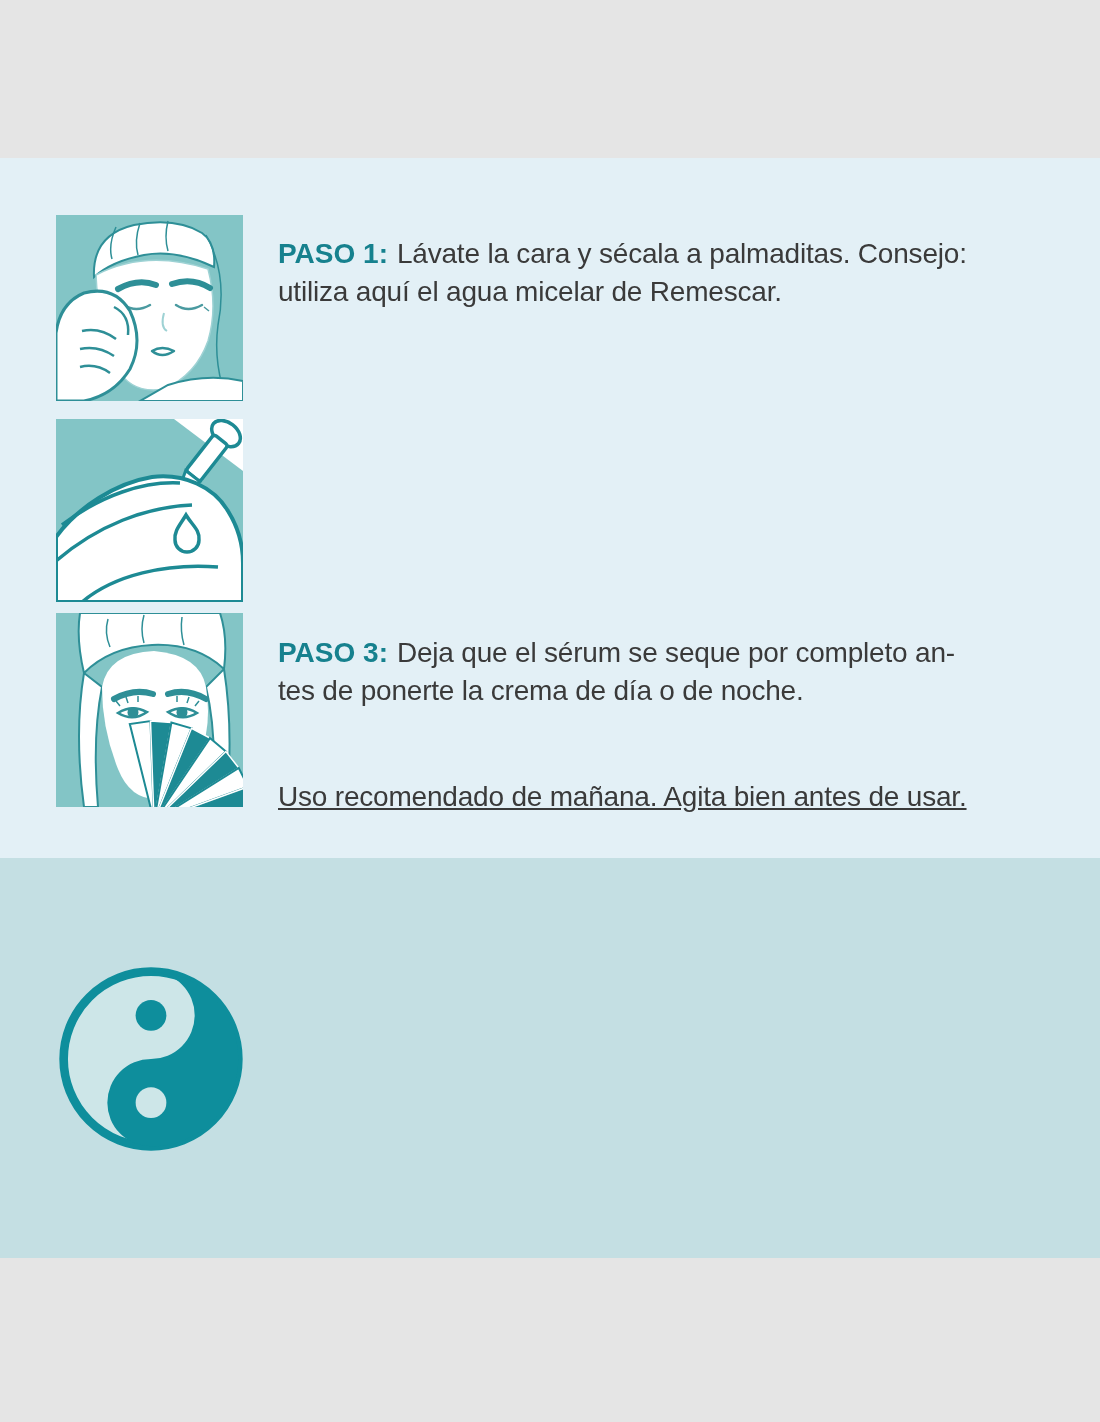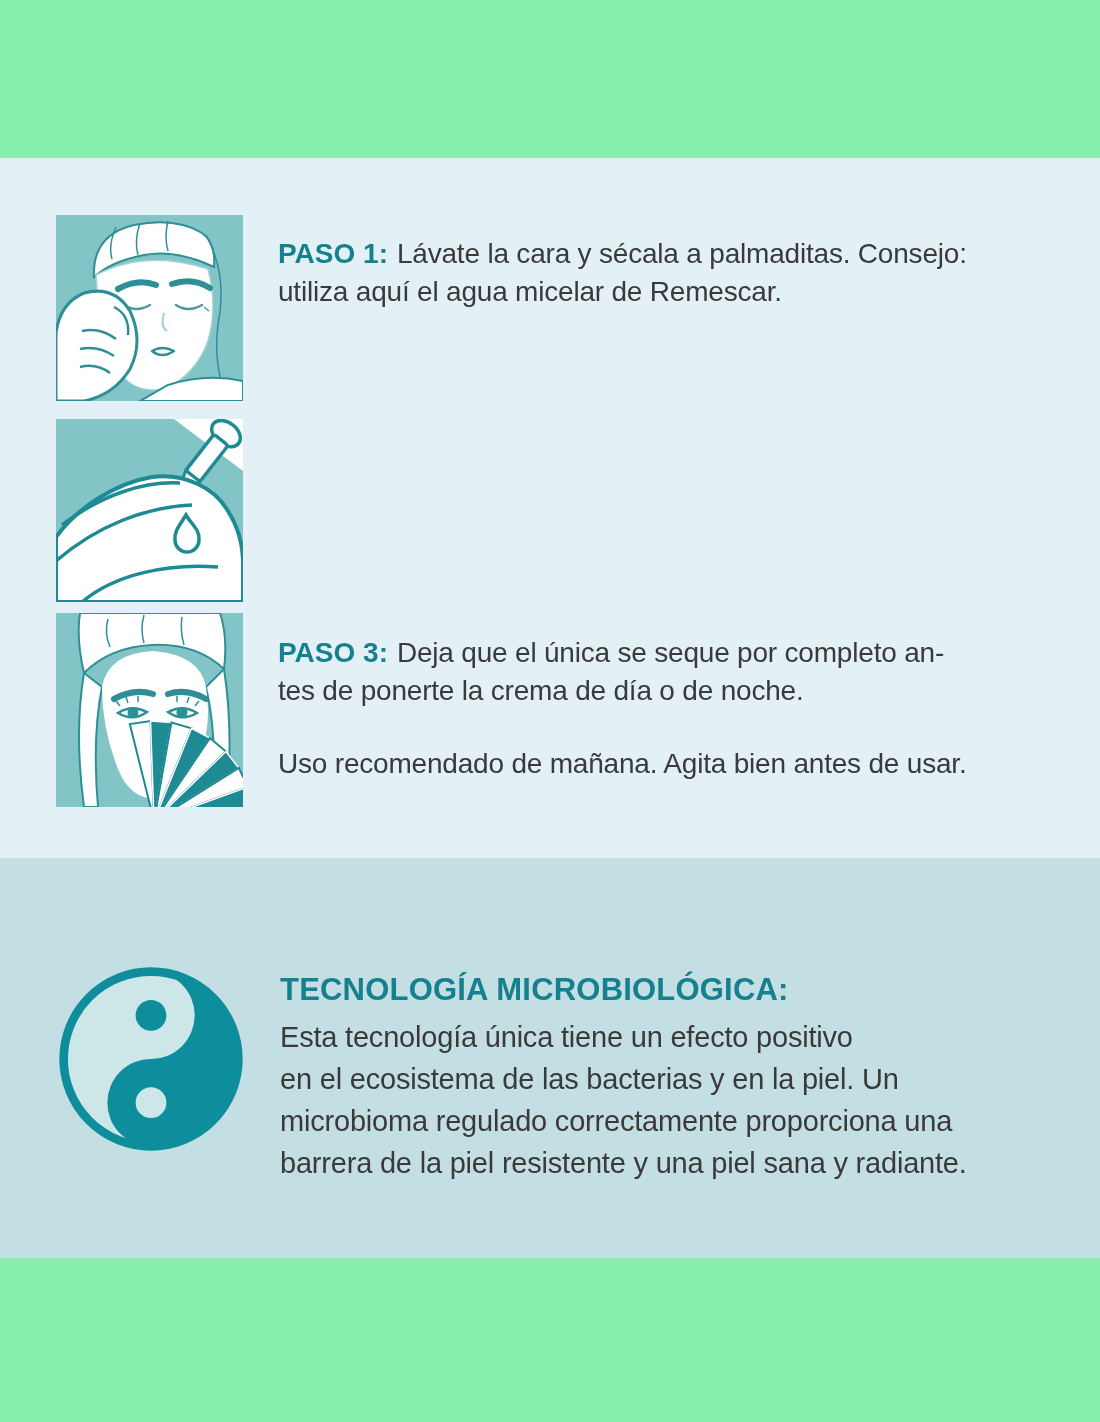--- a/index.html
+++ b/index.html
@@ -1,18 +1,18 @@
 <!DOCTYPE html>
 <html><head>
 <meta charset="utf-8">
 <style>
   html,body { margin:0; padding:0; background:#ffffff; }
   #page {
     position:relative; width:1100px; height:1422px; margin:0 auto;
-    background:#86efac; overflow:hidden;
+    background:#e5e5e5; overflow:hidden;
     font-family:"Liberation Sans", sans-serif;
   }
   .band { position:absolute; left:0; width:1100px; }
   #band-steps  { top:158px; height:700px; background:#e3f0f6; }
   #band-tech   { top:858px; height:400px; background:#c4dfe3; }
 
   .illus-box { position:absolute; left:56px; width:187px; display:block; }
   #illus-1 { top:215px; height:186px; }
   #illus-2 { top:419px; height:183px; }
   #illus-3 { top:613px; height:194px; }
@@ -22,22 +22,22 @@
     position:absolute; left:278px; width:812px;
     font-size:28px; line-height:38px; color:#3a3a3a;
     white-space:pre-line; letter-spacing:-0.2px;
   }
   #step-1-text { top:207px; }
   #step-2-text { top:412px; }
   #step-3-text { top:606px; }
   .step-label { color:#16818e; font-weight:bold; margin-right:9px; letter-spacing:0; }
 
   #usage-note {
-    position:absolute; left:278px; top:717px; width:812px;
-    font-size:28px; line-height:38px; color:#3a3a3a; letter-spacing:-0.2px;
+    position:absolute; left:278px; top:750px; width:812px;
+    font-size:28px; line-height:38px; color:#3a3a3a; letter-spacing:-0.2px;text-decoration:underline;
   }
 
   #yinyang { position:absolute; left:55px; top:963px; width:192px; height:192px; }
   #yinyang svg { display:block; width:100%; height:100%; }
 
   #tech-block { position:absolute; left:280px; top:972px; width:800px; }
   #tech-title {
     font-size:31px; font-weight:bold; color:#16818e;
     line-height:36px; letter-spacing:0.2px; margin:0;
   }
@@ -122,35 +122,28 @@
       <path d="M98,208 L169.9,138.5 L182.8,155 Z" fill="#1d8a94" stroke="#ffffff" stroke-width="1.5"></path>
       <path d="M98,208 L182.8,155 L192,173.8 Z" fill="#ffffff" stroke="#1d8a94" stroke-width="2"></path>
       <path d="M98,208 L192,173.8 L197,194.1 Z" fill="#1d8a94" stroke="#ffffff" stroke-width="1.5"></path>
     </svg>
   </div>
 
   <p class="step-text" id="step-1-text"><span class="step-label">PASO 1:</span><span>Lávate la cara y sécala a palmaditas. Consejo:
 utiliza aquí el agua micelar de Remescar.</span></p>
 
 
-  <p class="step-text" id="step-3-text"><span class="step-label">PASO 3:</span><span>Deja que el única se seque por completo an-
+  <p class="step-text" id="step-3-text"><span class="step-label">PASO 3:</span><span>Deja que el sérum se seque por completo an-
 tes de ponerte la crema de día o de noche.</span></p>
 
   <p id="usage-note">Uso recomendado de mañana. Agita bien antes de usar.</p>
 
   <div id="yinyang">
     <svg viewBox="0 0 200 200">
       <circle cx="100" cy="100" r="91" fill="#cde6e8" stroke="#0e8e9c" stroke-width="9"></circle>
       <path d="M100,9 A91,91 0 0 1 100,191 A45.5,45.5 0 0 1 100,100 A45.5,45.5 0 0 0 100,9 Z" fill="#0e8e9c"></path>
       <circle cx="100" cy="54.5" r="16" fill="#0e8e9c"></circle>
       <circle cx="100" cy="145.5" r="16" fill="#cde6e8"></circle>
     </svg>
   </div>
 
-  <div id="tech-block">
-    <p id="tech-title">TECNOLOGÍA MICROBIOLÓGICA:</p>
-    <p id="tech-body">Esta tecnología única tiene un efecto positivo
-en el ecosistema de las bacterias y en la piel. Un
-microbioma regulado correctamente proporciona una
-barrera de la piel resistente y una piel sana y radiante.</p>
-  </div>
 
 </div>
 
 </body></html>

